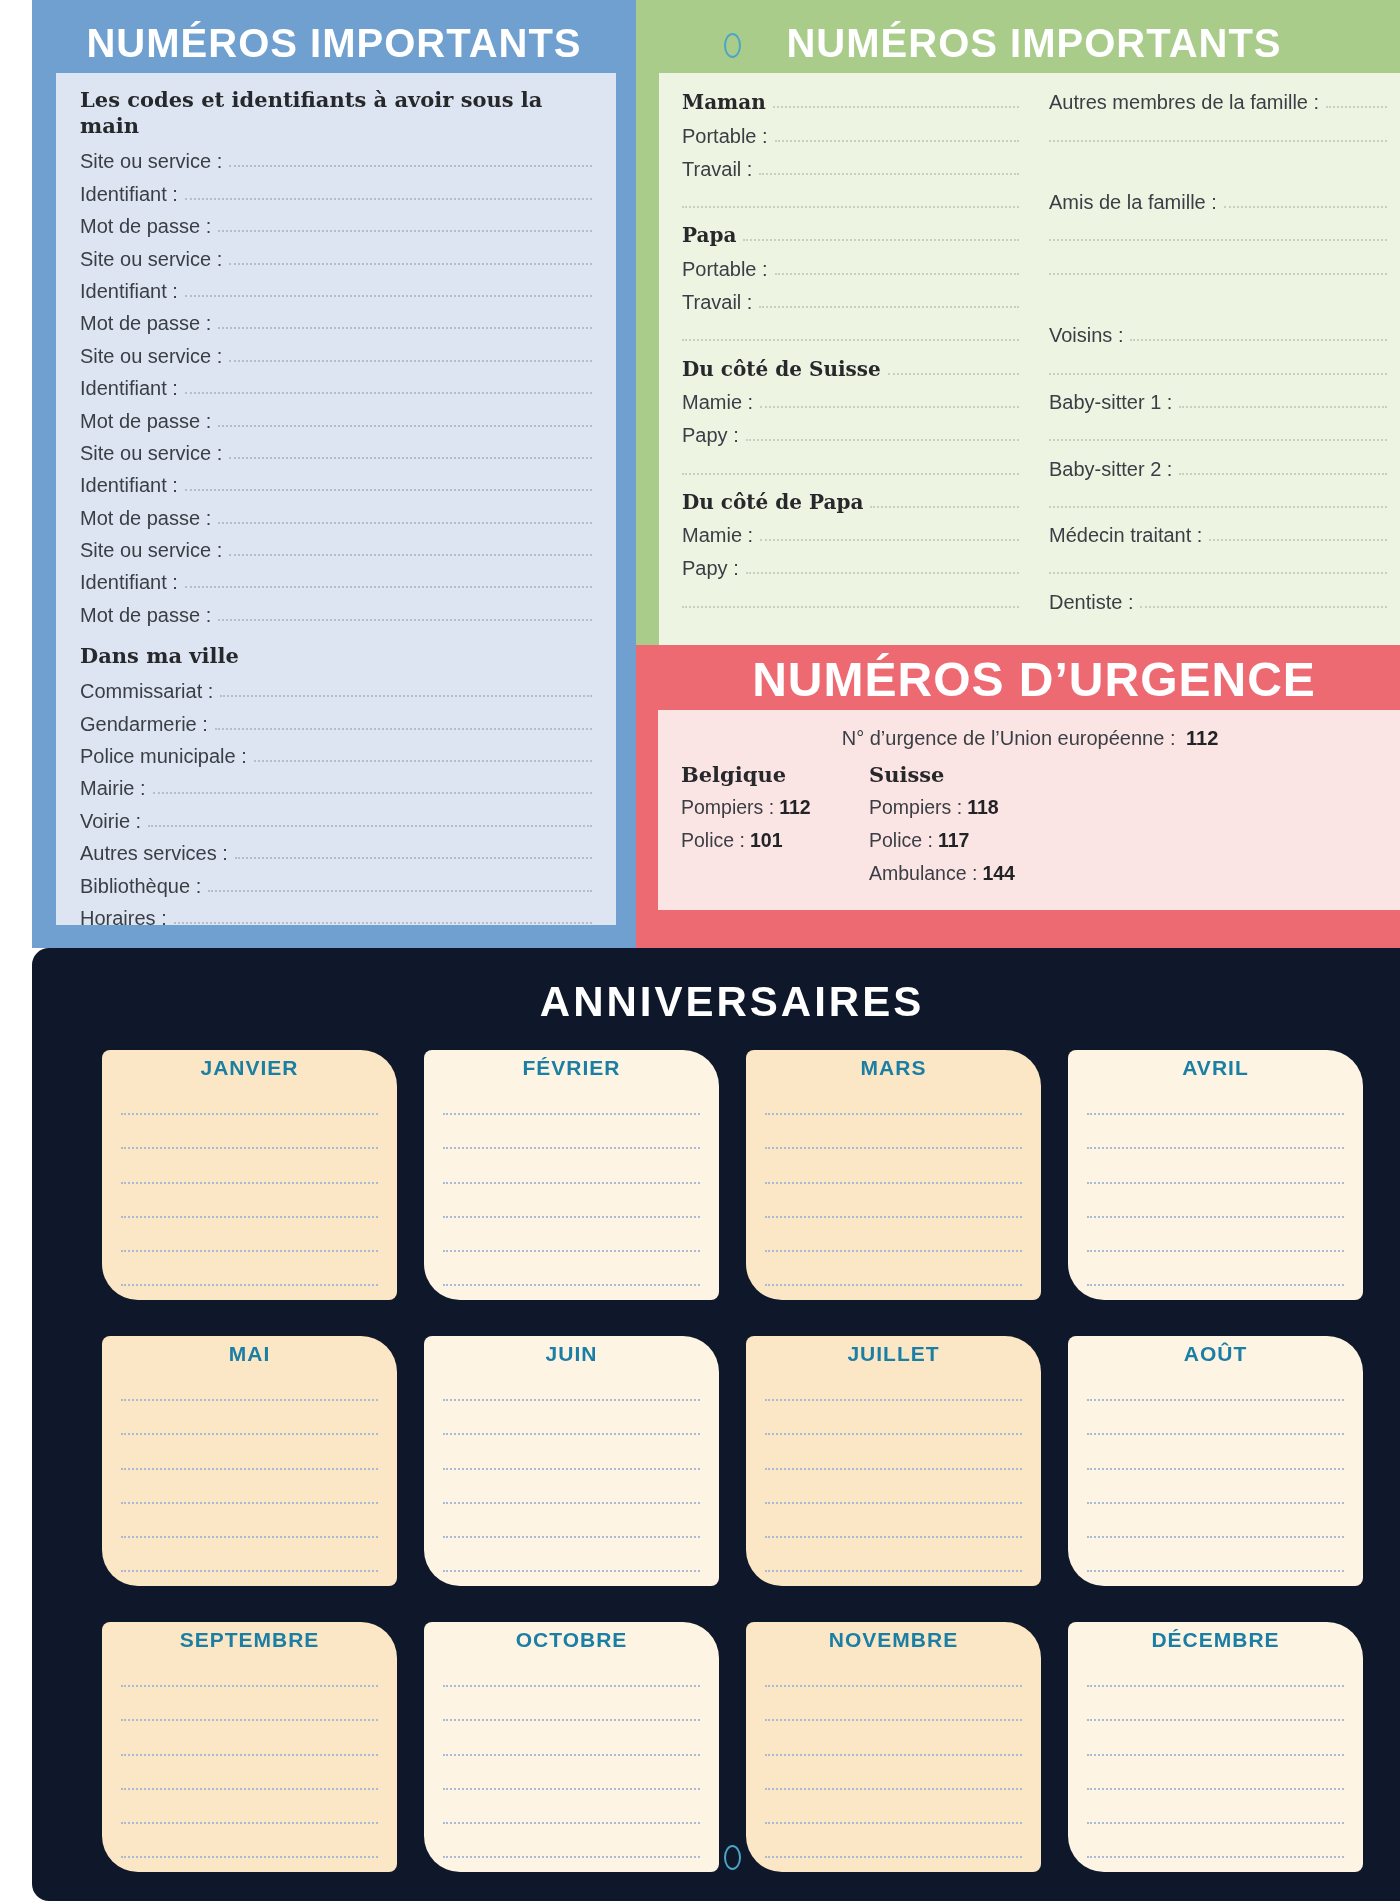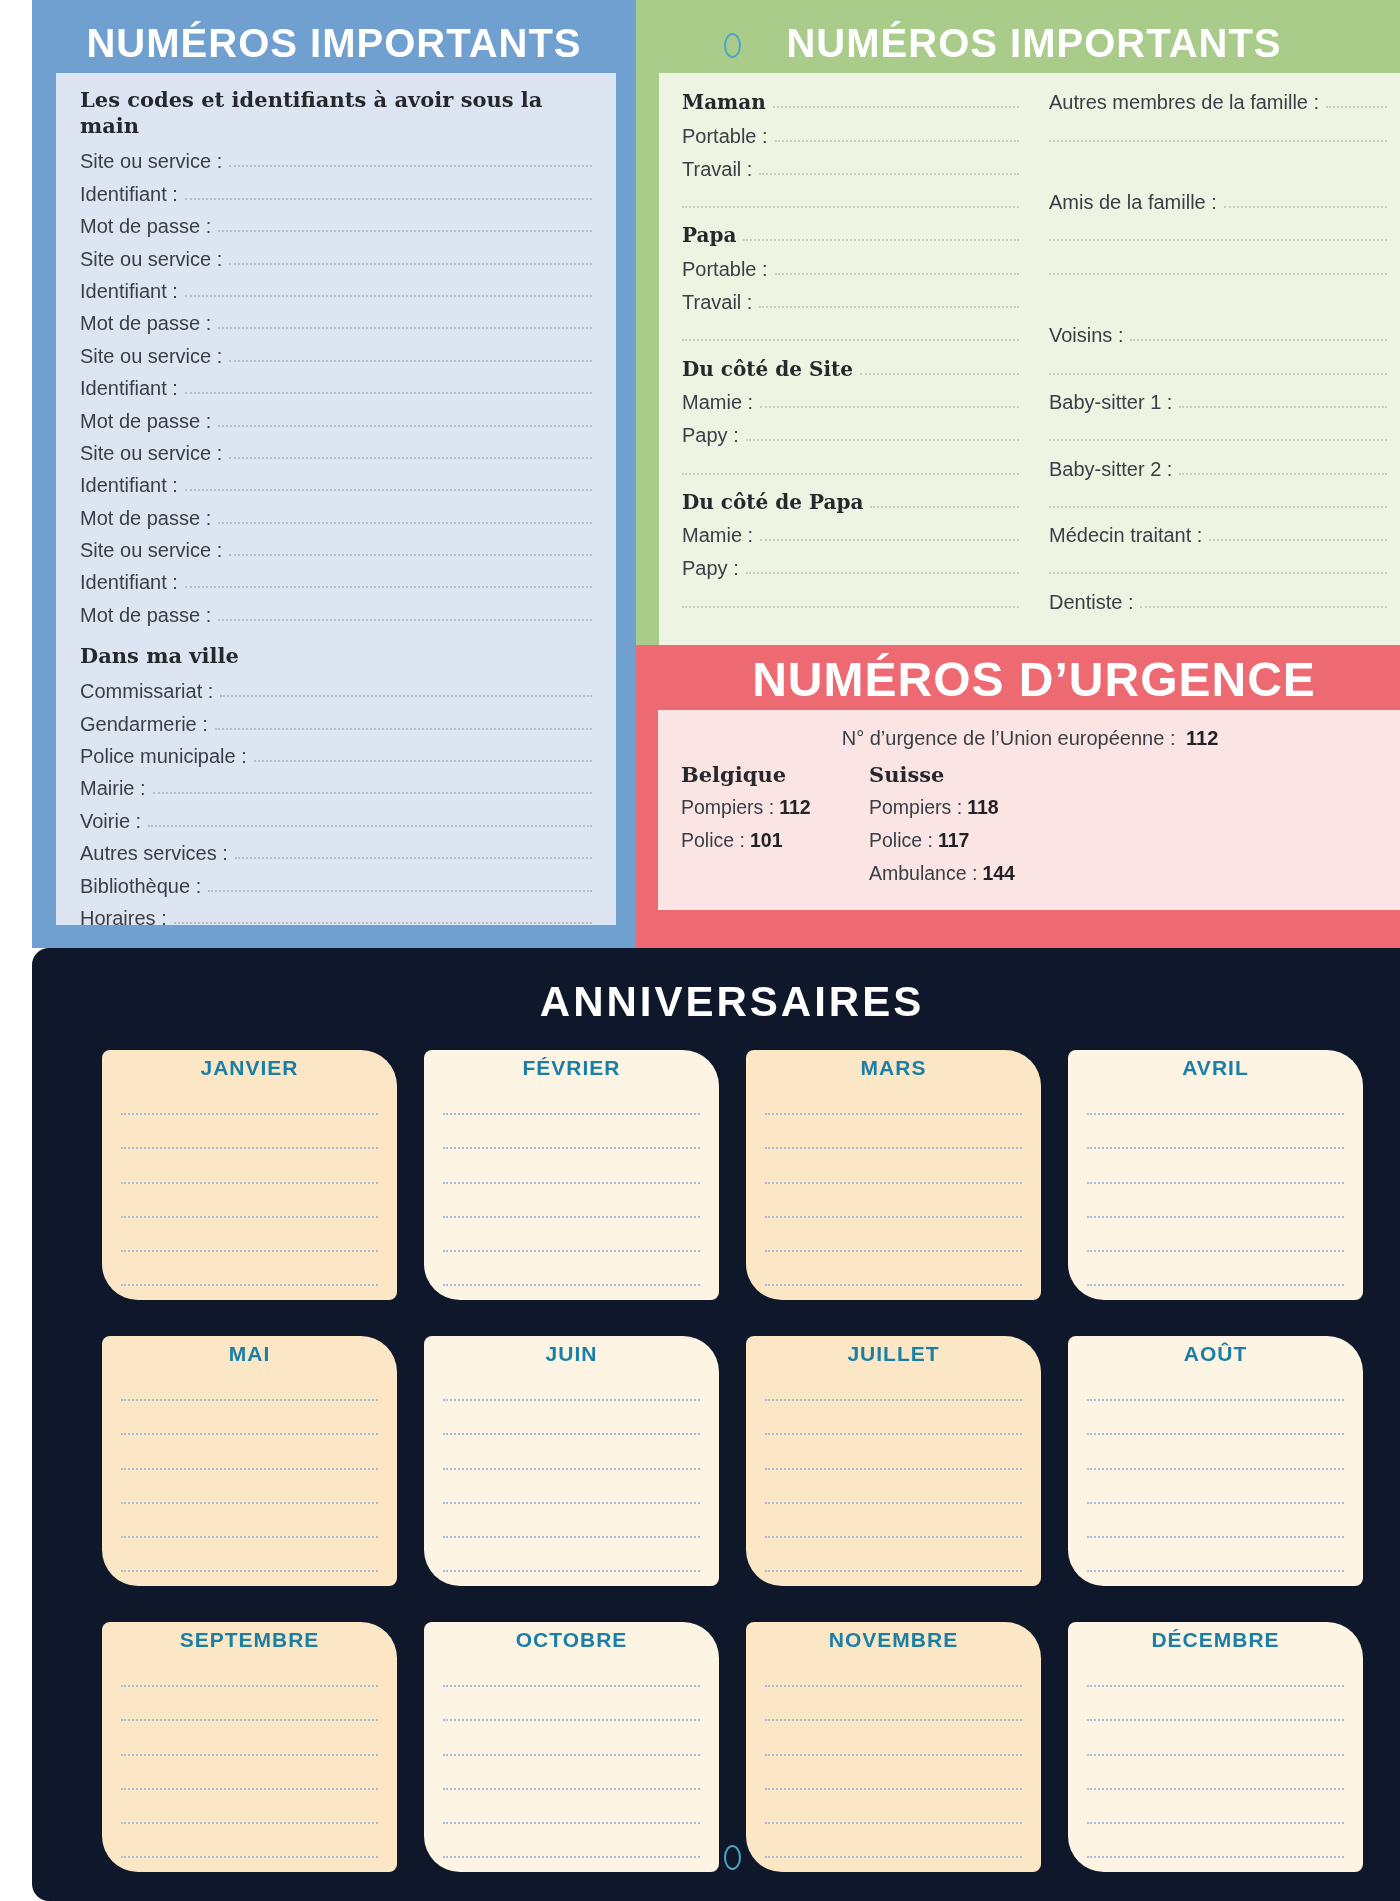--- a/index.html
+++ b/index.html
@@ -203,21 +203,21 @@
             <span class="fline"></span>
           </div>
           <div class="frow">
             <span class="flabel">Travail :</span>
             <span class="fline"></span>
           </div>
           <div class="frow blank">
             <span class="fline"></span>
           </div>
           <div class="frow">
-            <span class="flabel b">Du côté de Site</span>
+            <span class="flabel b">Du côté de Suisse</span>
             <span class="fline"></span>
           </div>
           <div class="frow">
             <span class="flabel">Mamie :</span>
             <span class="fline"></span>
           </div>
           <div class="frow">
             <span class="flabel">Papy :</span>
             <span class="fline"></span>
           </div>

